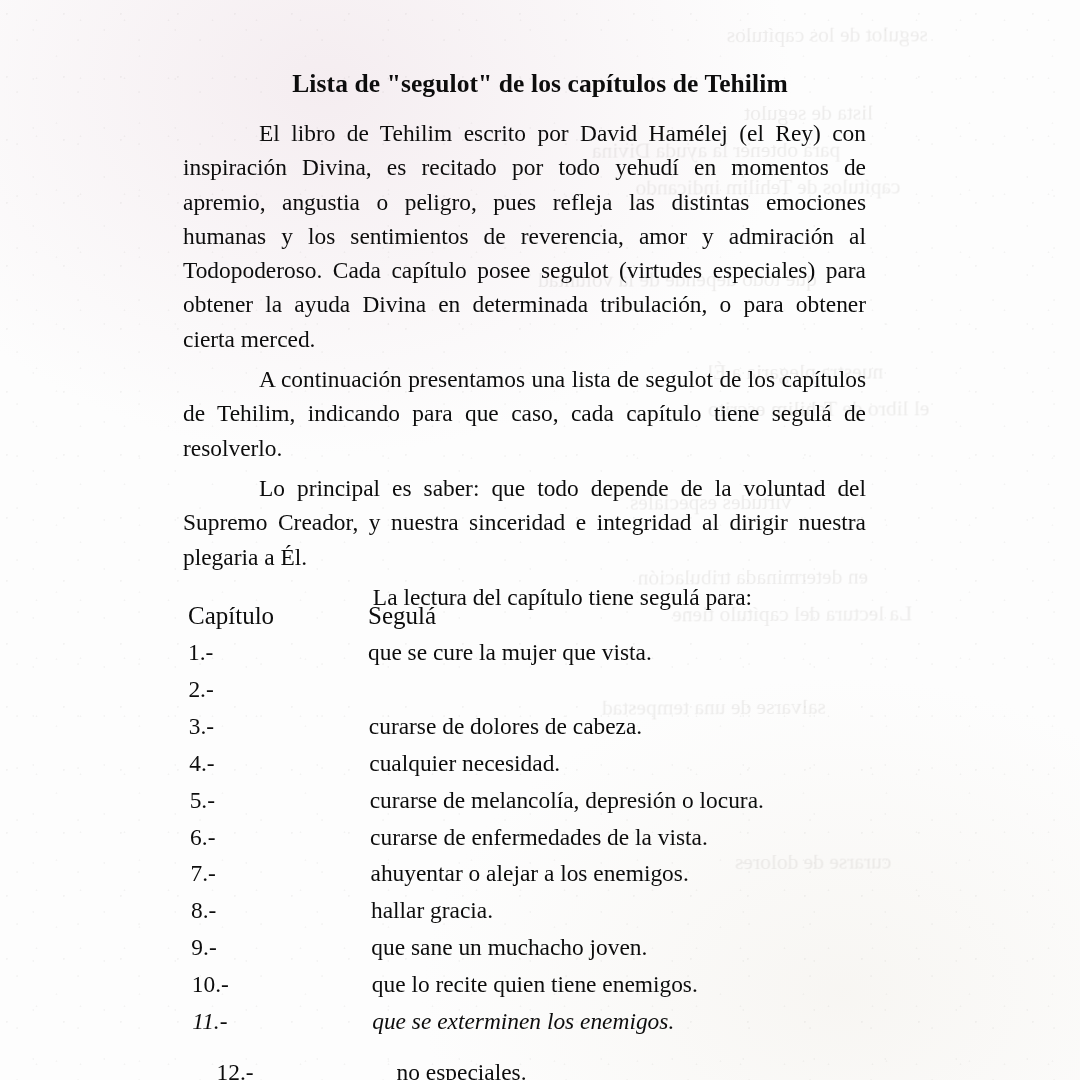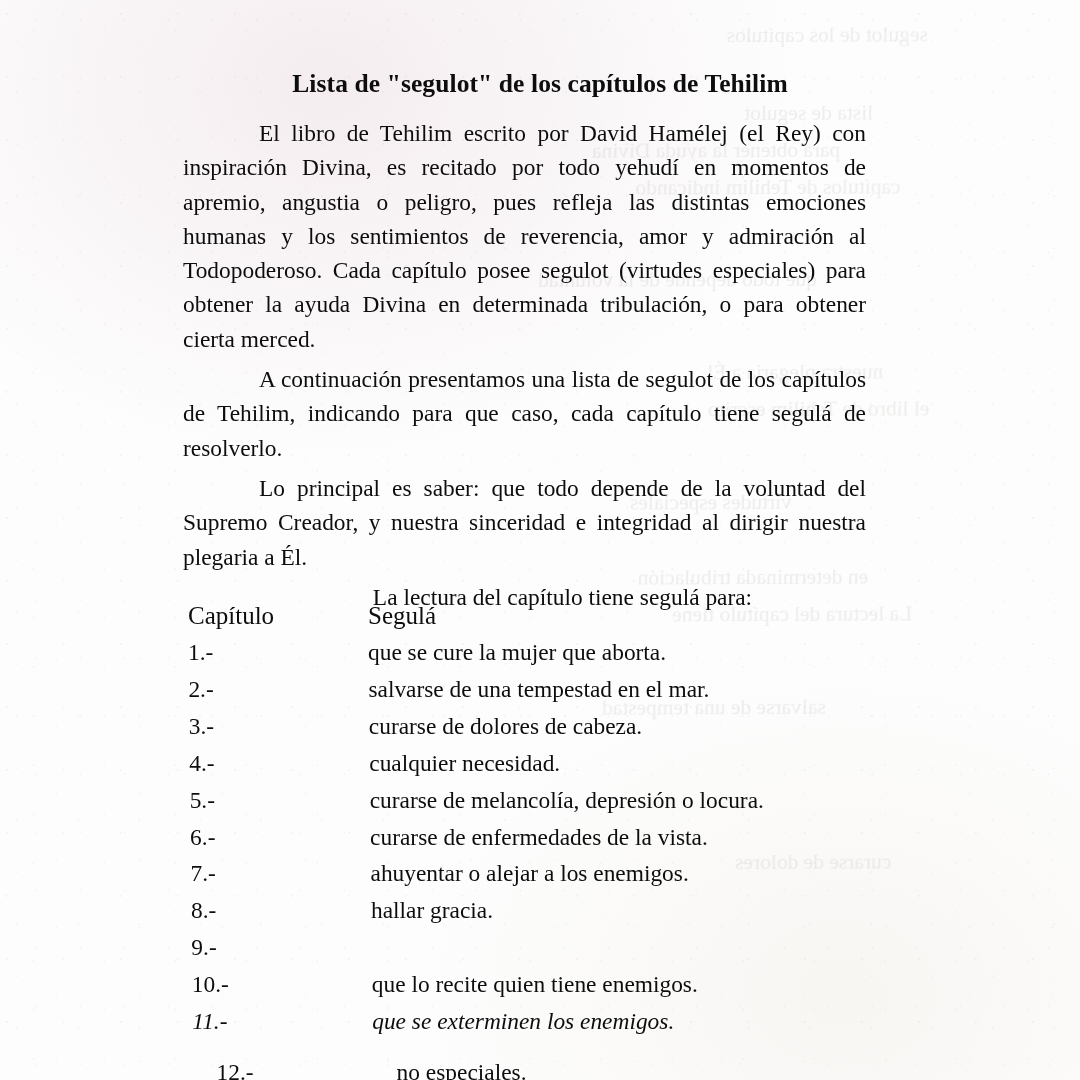--- a/index.html
+++ b/index.html
@@ -185,25 +185,24 @@
     </div>
 
     <div class="table-head">
       <span class="th-chapter">Capítulo</span>
       <span class="th-segula">Segulá</span>
     </div>
 
     <div class="rows" id="rows-host">
         <div class="row" style="top: 0px;">
           <span class="num" style="left: 0px;">1.-</span>
-          <span class="txt" style="left: 180px;">que se cure la mujer que aborta.</span>
+          <span class="txt" style="left: 180px;">que se cure la mujer que vista.</span>
         </div>
         <div class="row" style="top: 36.9px;">
           <span class="num" style="left: 0.42px;">2.-</span>
-          <span class="txt" style="left: 180.42px;">salvarse de una tempestad en el mar.</span>
         </div>
         <div class="row" style="top: 73.8px;">
           <span class="num" style="left: 0.84px;">3.-</span>
           <span class="txt" style="left: 180.84px;">curarse de dolores de cabeza.</span>
         </div>
         <div class="row" style="top: 110.7px;">
           <span class="num" style="left: 1.26px;">4.-</span>
           <span class="txt" style="left: 181.26px;">cualquier necesidad.</span>
         </div>
         <div class="row" style="top: 147.6px;">
@@ -217,20 +216,21 @@
         <div class="row" style="top: 221.4px;">
           <span class="num" style="left: 2.52px;">7.-</span>
           <span class="txt" style="left: 182.52px;">ahuyentar o alejar a los enemigos.</span>
         </div>
         <div class="row" style="top: 258.3px;">
           <span class="num" style="left: 2.94px;">8.-</span>
           <span class="txt" style="left: 182.94px;">hallar gracia.</span>
         </div>
         <div class="row" style="top: 295.2px;">
           <span class="num" style="left: 3.36px;">9.-</span>
+          <span class="txt" style="left: 183.36px;">que sane un muchacho joven.</span>
         </div>
         <div class="row" style="top: 332.1px;">
           <span class="num" style="left: 3.78px;">10.-</span>
           <span class="txt" style="left: 183.78px; text-align: right;">que lo recite quien tiene enemigos.</span>
         </div>
         <div class="row" style="top: 369px; font-style: italic;">
           <span class="num" style="left: 4.2px;">11.-</span>
           <span class="txt" style="left: 184.2px;">que se exterminen los enemigos.</span>
         </div>
         <div class="row" style="top: 420px; margin-left: 24px;">

